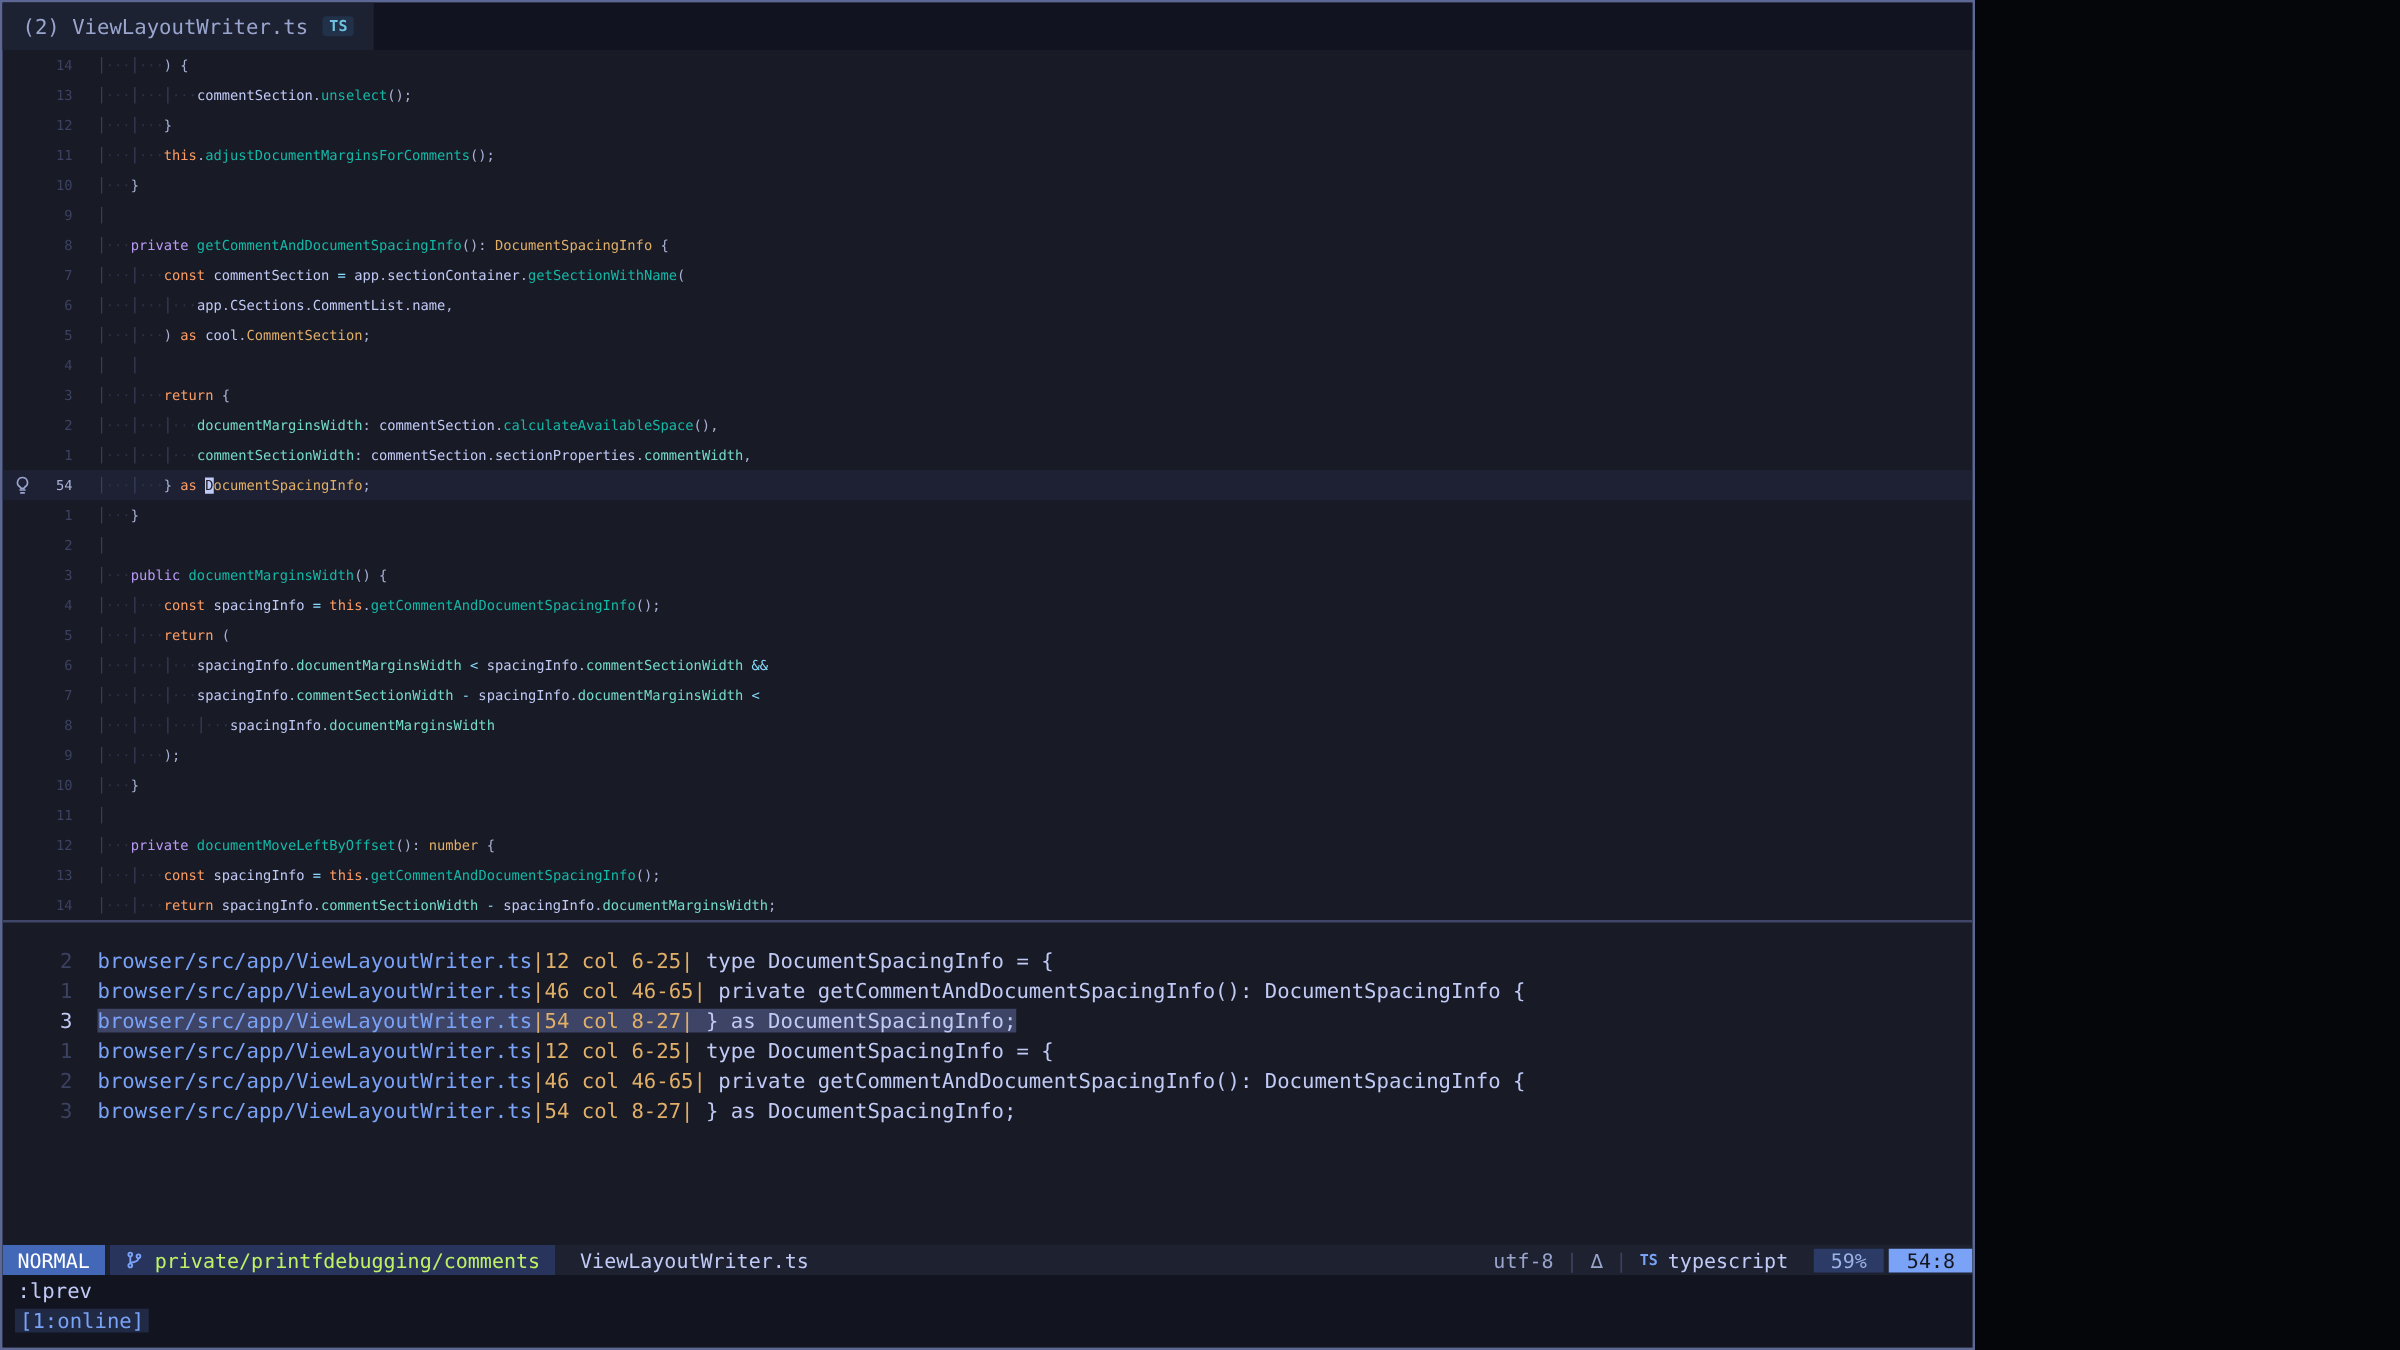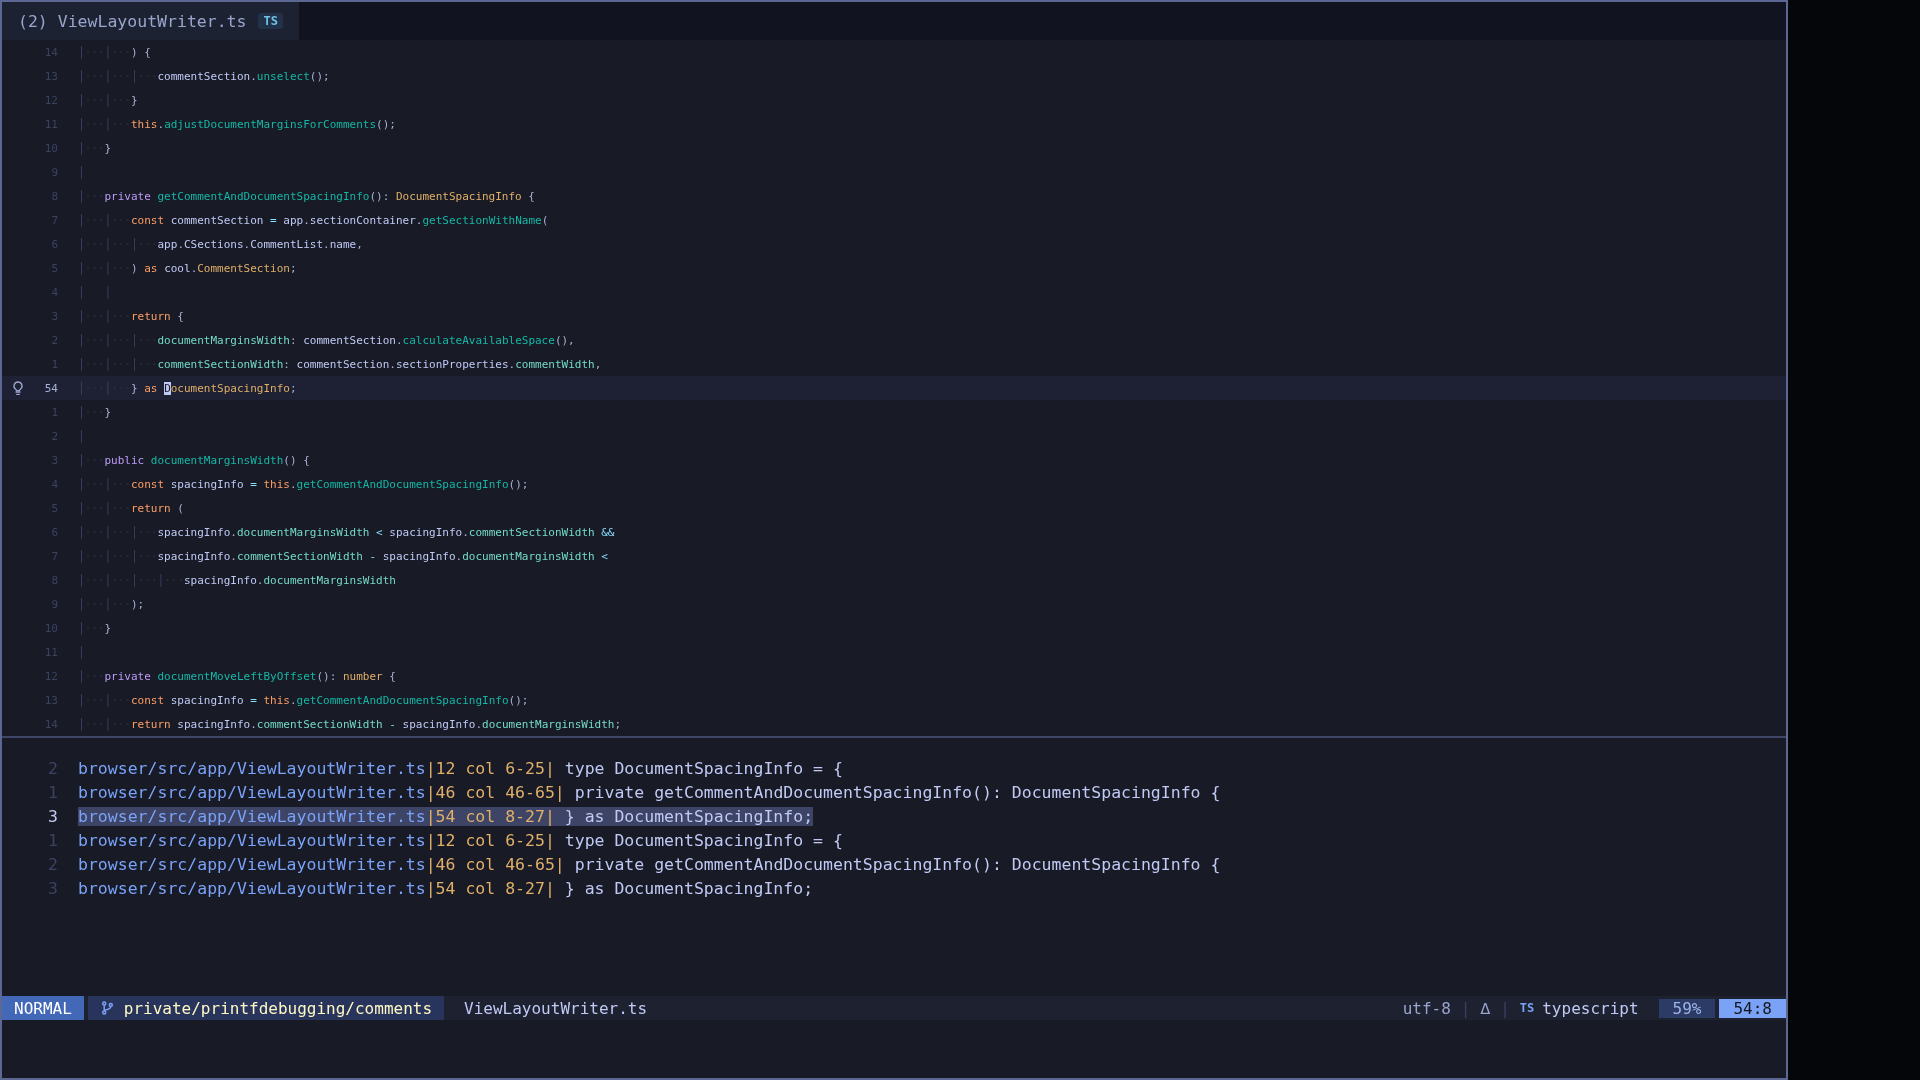--- a/index.html
+++ b/index.html
@@ -1,18 +1,18 @@
 <!DOCTYPE html>
 <html><head>
 <meta charset="utf-8">
 <style>
   *{margin:0;padding:0;box-sizing:border-box}
   html,body{background:#05060a}
   body{font-family:"DejaVu Sans Mono",monospace}
-  .screen{width:1788px;height:1080px;border:2px solid #5c6794;background:#181a26;
+  .screen{width:1580px;height:1080px;border:2px solid #5c6794;background:#181a26;
           display:flex;flex-direction:column;overflow:hidden}
 
   
   .tabline{flex:0 0 38px;background:#111320;display:flex;align-items:stretch}
   .tab{display:flex;align-items:center;gap:12px;background:#1c2232;padding:0 16px;cursor:default}
   .tab-label{color:#9aa5ce;font-size:16.5px}
   .ts-badge{color:#6fc3e0;background:#22314a;font-size:12px;font-weight:bold;
             padding:1px 5px;border-radius:3px;line-height:14px}
 
   
@@ -45,21 +45,21 @@
   .qfcontent{margin-left:20px;display:inline-block}
   .qfrow.current .qfcontent{background:#3d4466}
   .qf-file{color:#7aa2f7}
   .qf-loc{color:#e0af68}
   .qf-text{color:#c0caf5}
 
   
   .statusline{flex:0 0 24px;background:#1d2130;display:flex;align-items:stretch;font-size:16px}
   .chip{display:flex;align-items:center;padding:0 12px}
   .sl-mode{background:#4368b8;color:#ffffff;font-weight:normal}
-  .sl-branch{background:#28345c;color:#fef9c3;gap:9px;margin-left:4px}
+  .sl-branch{background:#28345c;color:#bef264;gap:9px;margin-left:4px}
   .sl-file{color:#c0caf5;display:flex;align-items:center;padding:0 16px;margin-left:4px}
   .sl-right{margin-left:auto;display:flex;align-items:center}
   .sl-item{color:#9aa5ce;display:flex;align-items:center;padding:0 10px;gap:8px}
   .sl-sep{color:#3b4261;display:flex;align-items:center}
   .sl-lang{color:#c0caf5}
   .ts-mini{color:#7aa2f7;font-size:12px;font-weight:bold}
   .sl-pct{background:#2b3b66;color:#9db3e8;display:flex;align-items:center;padding:0 14px;margin-left:10px}
   .sl-pos{background:#7aa2f7;color:#15161e;font-weight:normal;display:flex;align-items:center;padding:0 14px;margin-left:4px}
 
   
@@ -146,14 +146,20 @@
       <span class="sl-sep">|</span>
       <span class="sl-item">
         <span class="ts-mini">TS</span>
         <span class="sl-lang">typescript</span>
       </span>
       <span class="sl-pct">59%</span>
       <span class="sl-pos">54:8</span>
     </div>
   </div>
 
+  <div class="bottom">
+    <div class="cmdline">:lprev</div>
+    <div class="msgline">
+      <span class="msg-chip">[1:online]</span>
+    </div>
+  </div>
 
 </div>
 
 </body></html>

